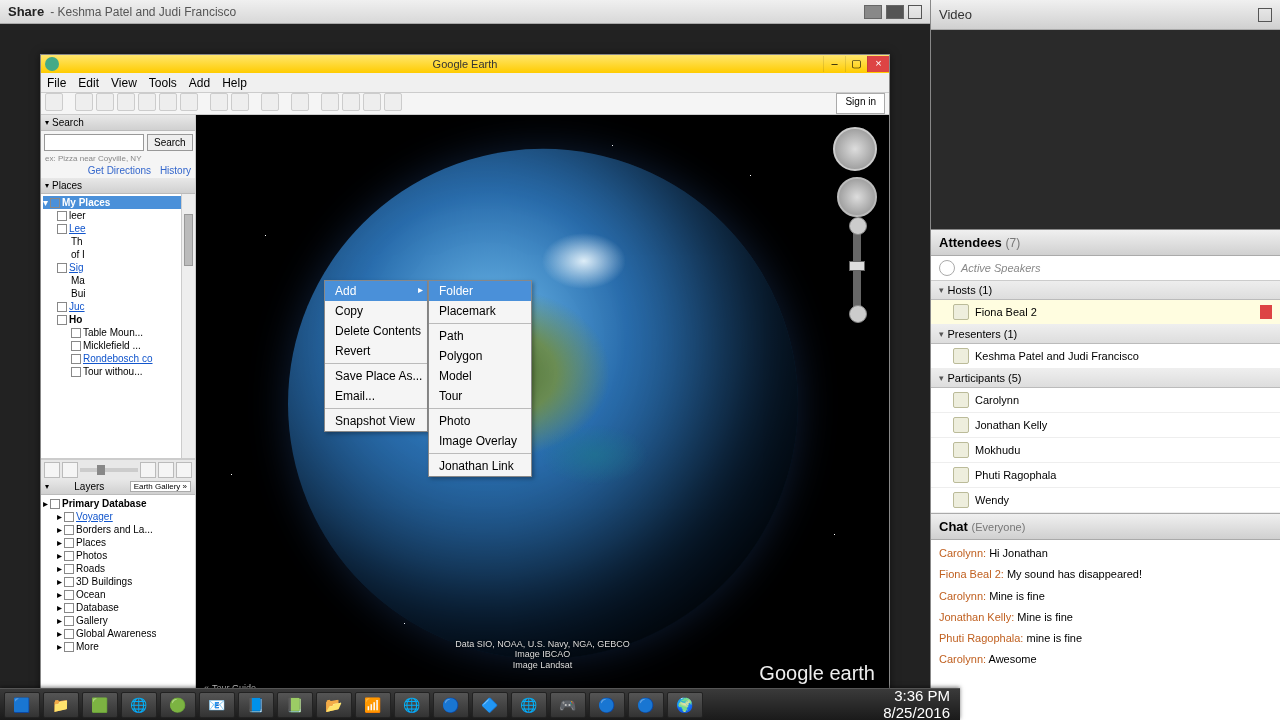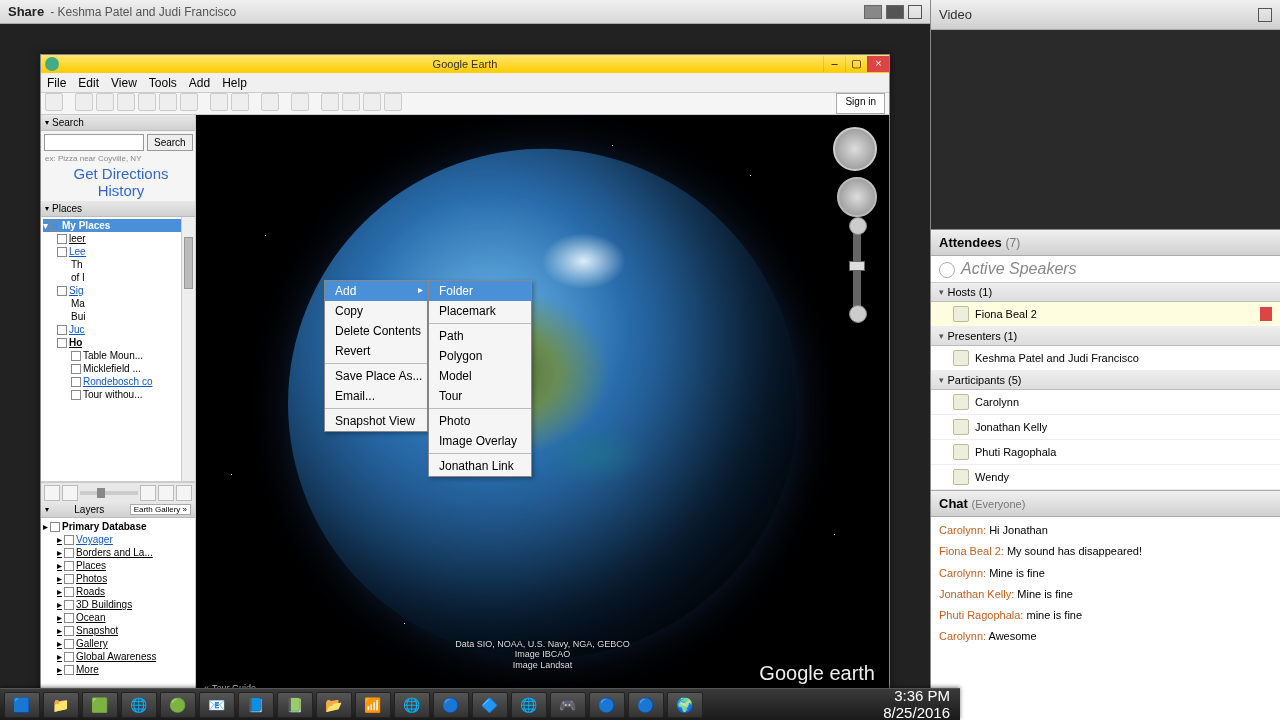--- a/index.html
+++ b/index.html
@@ -39,28 +39,28 @@
 .ge-body { flex: 1; display: flex; overflow: hidden; }
 
 
 .ge-sidebar { width: 155px; background: #f5f5f5; border-right: 1px solid #ccc; display: flex; flex-direction: column; font-size: 10px; }
 .sb-section-head { background: linear-gradient(#e8e8e8,#d0d0d0); padding: 2px 4px; font-size: 10px; border-bottom: 1px solid #bbb; display: flex; align-items: center; gap: 3px; }
 .sb-section-head::before { content: "▾"; font-size: 8px; }
 .search-row { padding: 3px; display: flex; gap: 3px; }
 .search-row input { flex: 1; border: 1px solid #999; font-size: 10px; padding: 2px; width: 100px; }
 .search-btn { font-size: 10px; padding: 2px 6px; border: 1px solid #999; background: #eee; }
 .hint { font-size: 8px; color: #888; padding: 0 4px; }
-.search-links { font-size: 15px; color: #36c; text-align: center; padding: 2px 4px; }
+.search-links { font-size: 10px; color: #36c; text-align: right; padding: 2px 4px; }
 .search-links span { margin-left: 6px; }
 
 .places-tree { flex: 0 0 auto; height: 265px; overflow: hidden; padding: 2px; background: #fff; border-bottom: 1px solid #ccc; position: relative; }
 .tree-item { display: flex; align-items: center; gap: 2px; padding: 1px 0; white-space: nowrap; font-size: 10px; }
 .tree-item .cb { width: 10px; height: 10px; border: 1px solid #888; }
 .tree-item .lbl { overflow: hidden; text-overflow: ellipsis; }
-.indent1 { padding-left: 14px; text-decoration: underline; }
+.indent1 { padding-left: 14px; }
 .indent2 { padding-left: 28px; }
 .link { color: #15c; text-decoration: underline; }
 .sel { background: #4a90d9; color: #fff; }
 .tree-controls { background: #e8e8e8; height: 20px; border-top: 1px solid #ccc; display: flex; align-items: center; gap: 2px; padding: 0 3px; }
 .tree-controls .tb { width: 16px; height: 16px; border: 1px solid #bbb; background: #f5f5f5; }
 .slider { flex: 1; height: 4px; background: #ccc; position: relative; }
 .slider::after { content: ""; position: absolute; left: 30%; top: -3px; width: 8px; height: 10px; background: #888; }
 
 .layers-head { display: flex; justify-content: space-between; align-items: center; }
 .layers-head .eg { font-size: 8px; background: #fff; border: 1px solid #aaa; padding: 0 3px; }
@@ -92,21 +92,21 @@
 .ge-status .right { margin-left: auto; display: flex; gap: 12px; }
 .tour-guide { position: absolute; left: 8px; bottom: 20px; color: #ccc; font-size: 9px; }
 .tour-guide::before { content: "«"; margin-right: 3px; }
 
 
 .right-panel { width: 366px; background: #e0e0e0; display: flex; flex-direction: column; border-left: 1px solid #888; }
 .panel-head { background: linear-gradient(#f0f0f0,#d0d0d0); border-bottom: 1px solid #aaa; padding: 4px 8px; font-size: 13px; color: #333; display: flex; justify-content: space-between; align-items: center; height: 30px; }
 .video-body { height: 200px; background: #2a2a2a; border-bottom: 1px solid #888; }
 .att-head { background: linear-gradient(#f0f0f0,#d0d0d0); padding: 5px 8px; font-size: 13px; border-bottom: 1px solid #aaa; }
 .att-head .count { color: #777; font-size: 12px; }
-.speakers-row { background: #fff; padding: 4px 8px; font-size: 16px; font-style: italic; color: #888; display: flex; align-items: flex-end; gap: 6px; border-bottom: 1px solid #ccc; }
+.speakers-row { background: #fff; padding: 4px 8px; font-size: 11px; font-style: italic; color: #888; display: flex; align-items: center; gap: 6px; border-bottom: 1px solid #ccc; }
 .speakers-row::before { content: ""; width: 14px; height: 14px; border: 1px solid #aaa; border-radius: 50%; }
 .att-group { background: linear-gradient(#eee,#ddd); padding: 3px 8px; font-size: 11px; border-bottom: 1px solid #bbb; display: flex; align-items: center; gap: 4px; }
 .att-group::before { content: "▾"; font-size: 9px; color: #555; }
 .att-item { background: #fff; padding: 4px 8px 4px 22px; font-size: 11px; border-bottom: 1px solid #eee; display: flex; align-items: center; gap: 6px; position: relative; }
 .att-item::before { content: ""; width: 14px; height: 14px; background: #eed; border: 1px solid #bb9; border-radius: 2px; }
 .att-item.host { background: #fffde0; }
 .mic-icon { position: absolute; right: 8px; width: 12px; height: 14px; }
 .mic-icon.muted { background: #d44; }
 .chat-head { background: linear-gradient(#f0f0f0,#d0d0d0); padding: 5px 8px; font-size: 13px; border-top: 1px solid #aaa; border-bottom: 1px solid #aaa; }
 .chat-head .scope { color: #777; font-size: 11px; }
@@ -307,21 +307,21 @@
                   <span class="lbl " style="">3D Buildings</span>
                 </div>
                 <div class="tree-item indent1">
                   <span>▸</span>
                   <span class="cb"></span>
                   <span class="lbl " style="">Ocean</span>
                 </div>
                 <div class="tree-item indent1">
                   <span>▸</span>
                   <span class="cb"></span>
-                  <span class="lbl " style="">Snapshot</span>
+                  <span class="lbl " style="">Database</span>
                 </div>
                 <div class="tree-item indent1">
                   <span>▸</span>
                   <span class="cb"></span>
                   <span class="lbl " style="">Gallery</span>
                 </div>
                 <div class="tree-item indent1">
                   <span>▸</span>
                   <span class="cb"></span>
                   <span class="lbl " style="">Global Awareness</span>
@@ -437,20 +437,23 @@
           <span>Keshma Patel and Judi Francisco</span>
         </div>
         <div class="att-group">Participants (5)</div>
         <div class="att-item">
           <span>Carolynn</span>
         </div>
         <div class="att-item">
           <span>Jonathan Kelly</span>
         </div>
         <div class="att-item">
+          <span>Mokhudu</span>
+        </div>
+        <div class="att-item">
           <span>Phuti Ragophala</span>
         </div>
         <div class="att-item">
           <span>Wendy</span>
         </div>
       </div>
 
     <div class="chat-head">
       <strong>Chat</strong>
       <span class="scope">(Everyone)</span>

